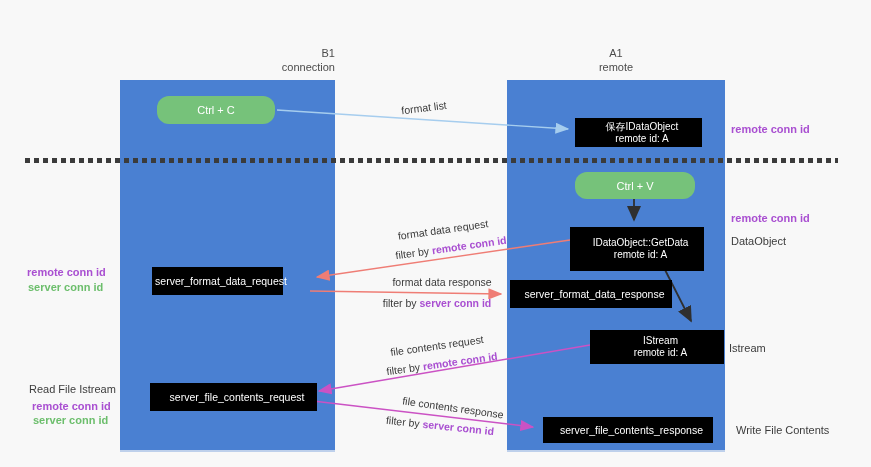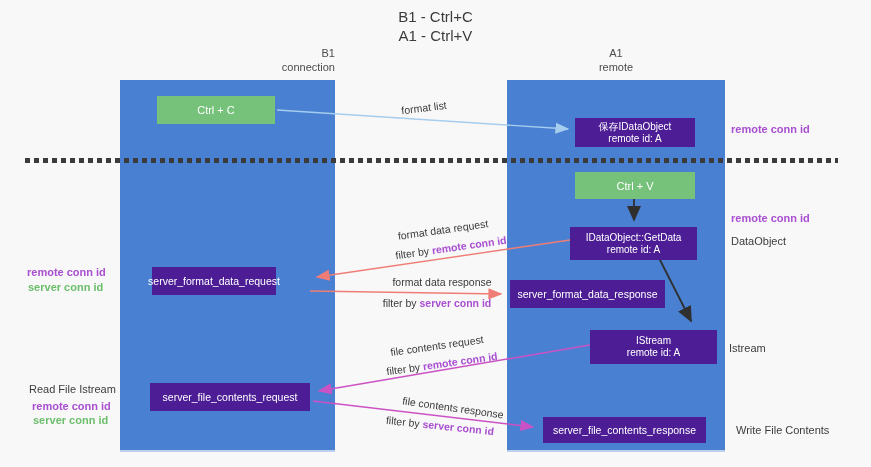--- a/index.html
+++ b/index.html
@@ -10,22 +10,22 @@
     color:#3c3c3c;
   }
   .abs{position:absolute;}
   .title{left:0;top:7px;width:871px;text-align:center;font-size:15px;line-height:19px;color:#3b3b3b;}
   .colheader{top:46px;text-align:center;font-size:11px;line-height:14px;color:#4b4b4b;}
   .column{top:80px;height:370px;background:#4a80d2;box-shadow:0 2px 0 rgba(120,160,220,.45);}
   .node{
     display:flex;flex-direction:column;align-items:center;justify-content:center;
     color:#fff;text-align:center;white-space:nowrap;
   }
-  .node.green{background:#76c27a;font-size:11px;}
-  .node.orange{background:#4c1d95;font-size:10.5px;}
+  .node.green{background:#76c27a;font-size:11px;border-radius:12px;}
+  .node.orange{background:#000000;font-size:10.5px;padding-left:7px;}
   .node .l2{font-size:10px;line-height:12px;}
   .node .l1{line-height:12px;}
   .sidelabel{font-size:11px;line-height:14px;white-space:nowrap;}
   .purple{color:#a94fd1;font-weight:bold;}
   .greentxt{color:#6cbe6c;font-weight:bold;}
   .blacktxt{color:#3c3c3c;font-weight:normal;}
   .flowlabel{
     font-size:10.5px;line-height:13px;white-space:nowrap;color:#3a3a3a;
     transform:translate(-50%,-50%);
   }
@@ -36,24 +36,20 @@
   }
   svg.arrows{left:0;top:0;z-index:4;}
   .z5{z-index:5;}
   .z7{z-index:7;}
 </style>
 </head>
 <body>
 
 <div class="canvas">
 
-  <div class="abs title">
-    <div>B1 - Ctrl+C</div>
-    <div>A1 - Ctrl+V</div>
-  </div>
 
   <div class="abs colheader" style="left:120px;width:215px;text-align:right;">
     <div>B1</div>
     <div>connection</div>
   </div>
   <div class="abs colheader" style="left:507px;width:218px;">
     <div>A1</div>
     <div>remote</div>
   </div>
 
@@ -92,21 +88,21 @@
 
   <div class="abs node orange z5" style="left:575px;top:118px;width:120px;height:29px;">
     <div class="l2">保存IDataObject</div>
     <div class="l2">remote id: A</div>
   </div>
 
   <div class="abs node green z5" style="left:575px;top:172px;width:120px;height:27px;">
     <div class="l1">Ctrl + V</div>
   </div>
 
-  <div class="abs node orange z5" style="left:570px;top:227px;width:127px;height:33px;">
+  <div class="abs node orange z5" style="left:570px;top:227px;width:127px;height:44px;">
     <div class="l2">IDataObject::GetData</div>
     <div class="l2">remote id: A</div>
   </div>
 
   <div class="abs node orange z5" style="left:152px;top:267px;width:124px;height:28px;">
     <div class="l1">server_format_data_request</div>
   </div>
 
   <div class="abs node orange z5" style="left:510px;top:280px;width:155px;height:28px;">
     <div class="l1">server_format_data_response</div>

